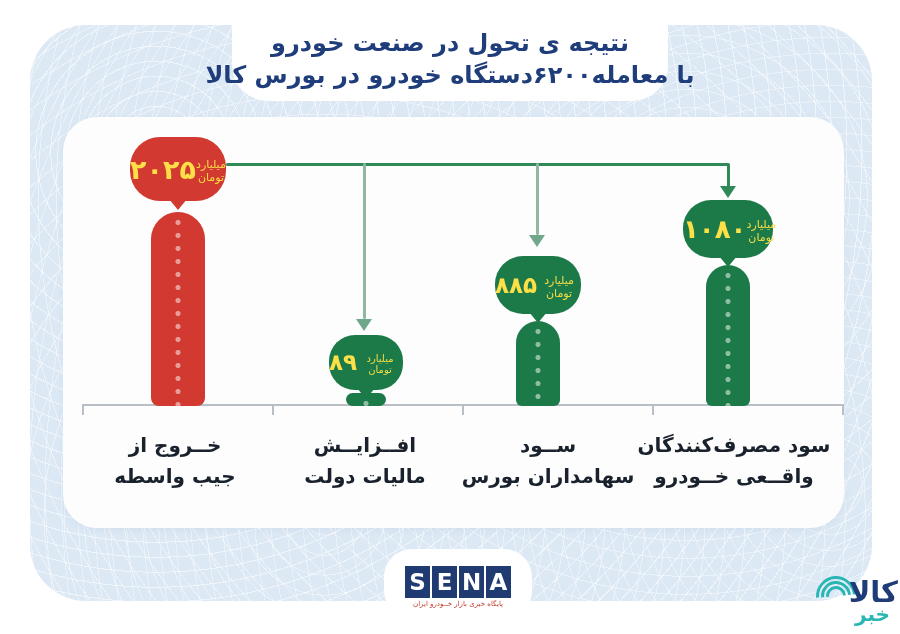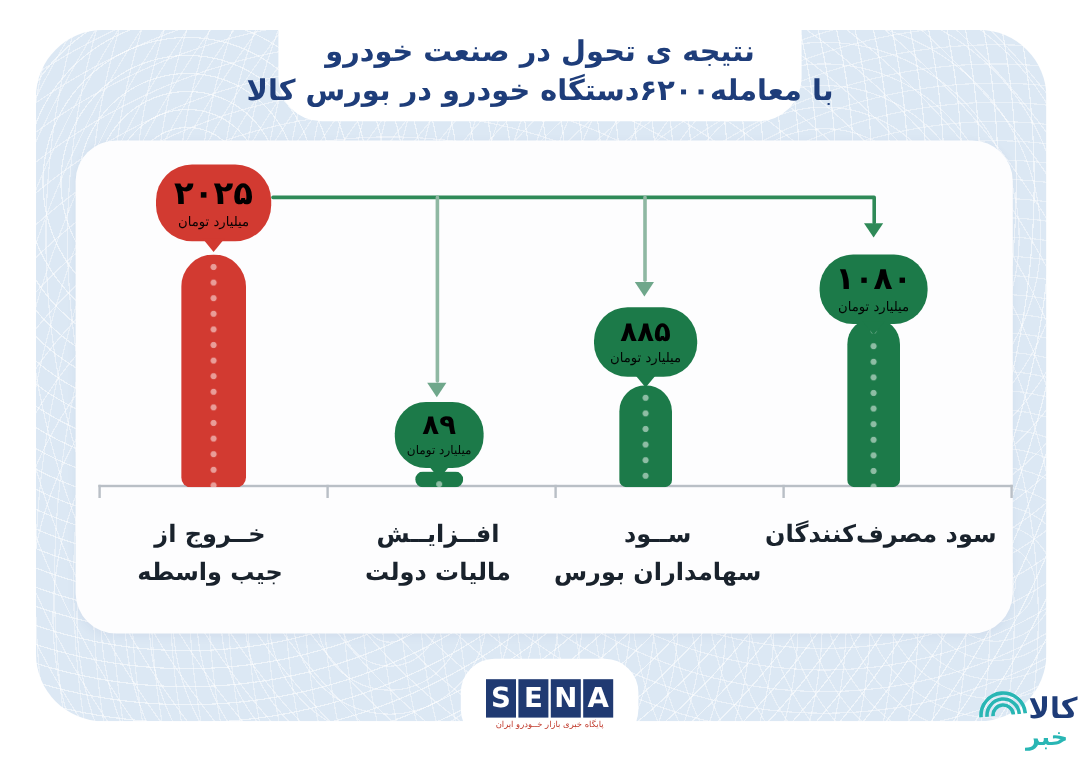--- a/index.html
+++ b/index.html
@@ -42,43 +42,43 @@
   .conn-v-final{left:727px;top:163px;width:3px;height:24px;}
   .branch{z-index:4;background:#8fb8a3;border-radius:2px;width:3px;}
   .branch-1{left:363px;top:163px;height:156px;}
   .branch-2{left:536px;top:163px;height:72px;}
   .arrow{z-index:4;width:0;height:0;border-left:8px solid transparent;border-right:8px solid transparent;}
   .arrow-1{left:356px;top:319px;border-top:12px solid #6fa78b;}
   .arrow-2{left:529px;top:235px;border-top:12px solid #6fa78b;}
   .arrow-final{left:720px;top:186px;border-top:12px solid #2f8a58;}
   
   .bubble{
-    z-index:5;display:flex;flex-direction:column;align-items:center;justify-content:center;
-    color:#000000;text-align:center;
+    z-index:5;display:flex;flex-direction:row;align-items:center;justify-content:flex-start;
+    color:#fde047;text-align:center;
   }
   .bubble.red{background:#d23a31;}
   .bubble.green{background:#1c7a49;}
   .bubble .tail{
     position:absolute;bottom:-9px;left:50%;margin-left:-9px;width:0;height:0;
     border-left:9px solid transparent;border-right:9px solid transparent;
   }
   .bubble.red .tail{border-top:11px solid #d23a31;}
   .bubble.green .tail{border-top:11px solid #1c7a49;}
   .bubble-value{font-weight:bold;line-height:1;direction:rtl;}
   .bubble-unit{direction:rtl;margin-top:3px;opacity:0.95;}
   .bub-1{left:130px;top:137px;width:96px;height:64px;border-radius:30px;}
   .bub-1 .bubble-value{font-size:27px;}
   .bub-1 .bubble-unit{font-size:11px;}
   .bub-2{left:329px;top:335px;width:74px;height:55px;border-radius:26px;}
   .bub-2 .bubble-value{font-size:23px;}
   .bub-2 .bubble-unit{font-size:10px;}
   .bub-3{left:495px;top:256px;width:86px;height:58px;border-radius:28px;}
   .bub-3 .bubble-value{font-size:23px;}
   .bub-3 .bubble-unit{font-size:11px;}
-  .bub-4{left:683px;top:212px;width:90px;height:58px;border-radius:28px;}
+  .bub-4{left:683px;top:200px;width:90px;height:58px;border-radius:28px;}
   .bub-4 .bubble-value{font-size:26px;}
   .bub-4 .bubble-unit{font-size:11px;}
   
   .bar{z-index:3;
     background-image:radial-gradient(circle, rgba(255,255,255,0.5) 2.2px, transparent 2.9px);
     background-size:100% 13px;background-position:center 4px;
   }
   .bar.red{background-color:#d23a31;}
   .bar.green{background-color:#1c7a49;}
   .bar-1{left:151px;top:212px;width:54px;height:194px;border-radius:27px 27px 8px 8px;}
@@ -115,21 +115,21 @@
   }
   
   .kala{left:816px;top:572px;width:84px;height:60px;z-index:3;}
   .kala-arc{
     position:absolute;border:3px solid transparent;border-radius:50%;
     border-top-color:#29b6b4;border-left-color:#29b6b4;transform:rotate(40deg);
   }
   .kala-arc.a1{left:0px;top:4px;width:34px;height:34px;}
   .kala-arc.a2{left:5px;top:9px;width:24px;height:24px;}
   .kala-arc.a3{left:10px;top:14px;width:14px;height:14px;}
-  .kala-l1{position:absolute;right:2px;top:6px;direction:rtl;color:#1e3c78;font-weight:bold;font-size:24px;line-height:1;}
+  .kala-l1{position:absolute;right:2px;top:6px;direction:rtl;color:#1e3c78;font-weight:bold;font-size:29px;line-height:1;}
   .kala-l2{position:absolute;right:10px;top:32px;direction:rtl;color:#29b6b4;font-weight:bold;font-size:20px;line-height:1;}
 </style>
 </head>
 <body>
 
 <div class="abs blue-panel"></div>
 
 <div class="abs top-notch">
   <div class="title-line">نتیجه ی تحول در صنعت خودرو</div>
   <div class="title-line">با معامله۶۲۰۰دستگاه خودرو در بورس کالا</div>
@@ -185,20 +185,21 @@
 <div class="abs cat cat-2">
   <div>افــزایــش</div>
   <div>مالیات دولت</div>
 </div>
 <div class="abs cat cat-3">
   <div>ســود</div>
   <div>سهامداران بورس</div>
 </div>
 <div class="abs cat cat-4">
   <div>سود مصرف‌کنندگان</div>
+  <div>واقــعی خــودرو</div>
 </div>
 
 <div class="abs bottom-notch"></div>
 <div class="abs sena">
   <div class="sena-row">
     <div class="sena-block">S</div>
     <div class="sena-block">E</div>
     <div class="sena-block">N</div>
     <div class="sena-block">A</div>
   </div>

